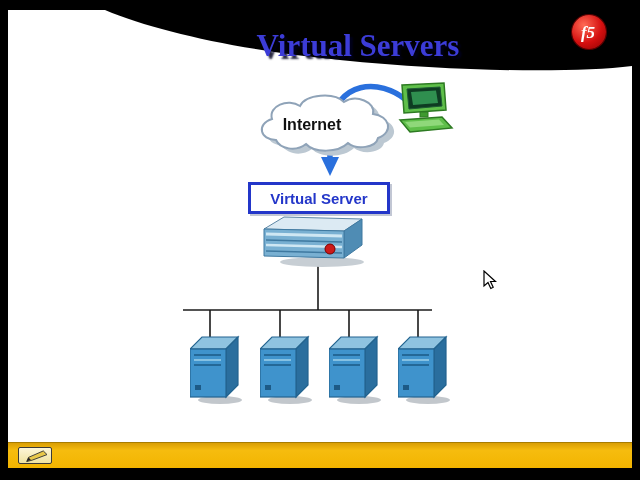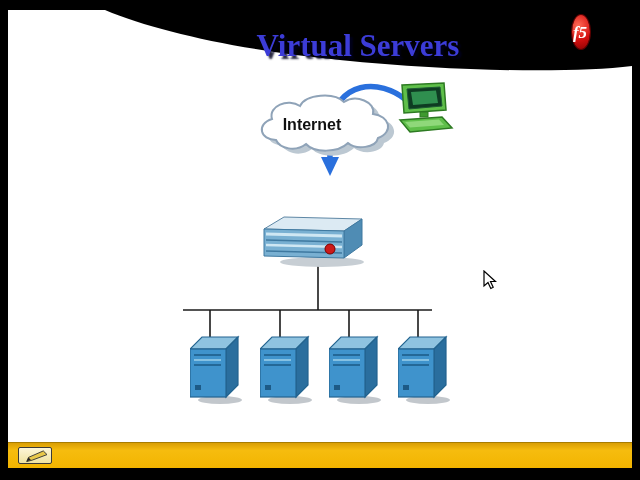--- a/index.html
+++ b/index.html
@@ -6,21 +6,21 @@
   body{width:640px;height:480px;position:relative;overflow:hidden;
        font-family:"Liberation Sans",sans-serif;}
   .frame{position:absolute;inset:0;background:#000;}
   .slide{position:absolute;left:8px;top:10px;width:624px;height:458px;
          background:#ffffff;overflow:hidden;}
   .swoosh{position:absolute;left:0;top:0;width:624px;height:78px;display:block;}
   .slide-title{position:absolute;left:0;top:18px;width:624px;text-align:center;
          font-family:"Liberation Serif",serif;font-weight:bold;
          font-size:31px;color:#3c3cd8;text-shadow:3px 3px 2px rgba(0,0,30,0.85);
          z-index:5;margin-left:38px;}
-  .f5-logo{position:absolute;left:564px;top:5px;width:18px;height:34px;border-radius:50%;
+  .f5-logo{position:absolute;left:564px;top:5px;width:34px;height:34px;border-radius:50%;
          background:radial-gradient(circle at 35% 30%, #ff6a55 0%, #d40f0f 55%, #8c0202 100%);
          box-shadow:0 0 0 1px #5d0000;display:flex;align-items:center;justify-content:center;
          z-index:6;}
   .f5-logo span{color:#fff;font-family:"Liberation Serif",serif;font-style:italic;
          font-weight:bold;font-size:17px;line-height:1;padding-right:2px;}
   .cloud{position:absolute;left:240px;top:82px;width:150px;height:68px;z-index:2;}
   .cloud svg{position:absolute;inset:0;}
   .cloud-label{position:absolute;left:14px;top:24px;width:100px;text-align:center;
          font-weight:bold;font-size:16px;color:#111;}
   .computer{position:absolute;left:388px;top:72px;width:58px;height:58px;z-index:3;}
@@ -79,20 +79,23 @@
         <polygon points="4,38 46,35 56,46 14,50" fill="#5fbf4a" stroke="#2d7a22" stroke-width="1.5"></polygon>
         <polygon points="9,40 43,37.5 48,43 14,45.5" fill="#8fd87a"></polygon>
       </svg>
     </div>
 
     <svg class="arrow-layer" viewBox="0 0 624 458">
       <path d="M398,90 C372,68 328,70 322,118 C321,132 322,142 322,149" fill="none" stroke="#2a70dd" stroke-width="5.5" stroke-linecap="round"></path>
       <polygon points="313,147 331,147 322,166" fill="#2a70dd"></polygon>
     </svg>
 
+    <div class="vs-box">
+      <span>Virtual Server</span>
+    </div>
 
     <div class="appliance">
       <svg viewBox="0 0 108 54">
         <ellipse cx="62" cy="49" rx="42" ry="5" fill="#c7ced4"></ellipse>
         <polygon points="4,16 24,4 102,6 84,18" fill="#dceaf3" stroke="#5e87a5" stroke-width="1"></polygon>
         <polygon points="84,18 102,6 102,32 84,45" fill="#4f8cb4" stroke="#3f79a0" stroke-width="1"></polygon>
         <polygon points="4,16 84,18 84,45 4,43" fill="#79b0d2" stroke="#3f79a0" stroke-width="1"></polygon>
         <line x1="6" y1="21" x2="82" y2="23" stroke="#cfe7f3" stroke-width="3"></line>
         <line x1="6" y1="27" x2="82" y2="29" stroke="#3f79a0" stroke-width="1.5"></line>
         <line x1="6" y1="32" x2="82" y2="34" stroke="#cfe7f3" stroke-width="2.5"></line>

